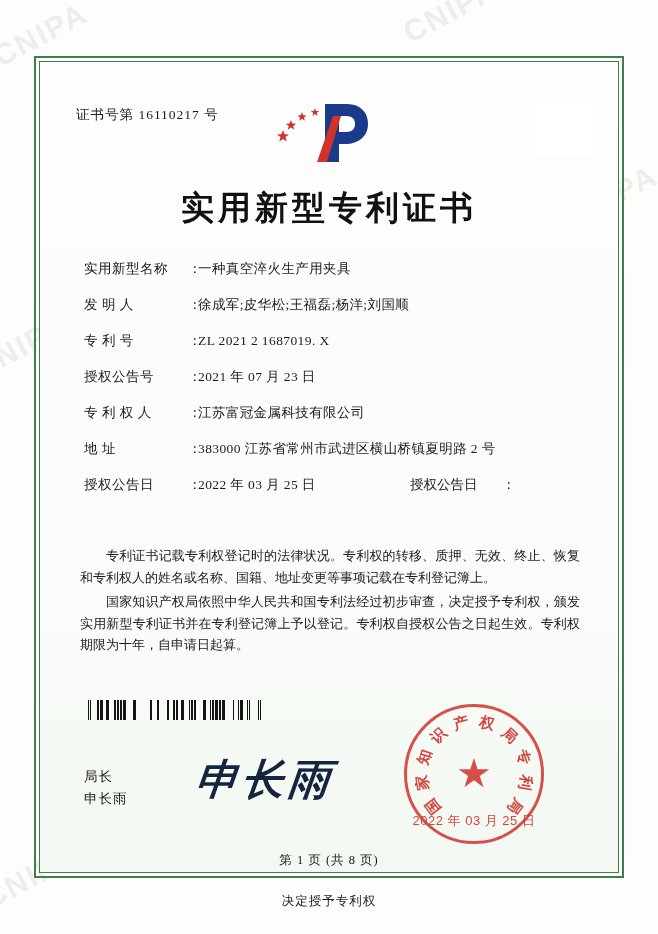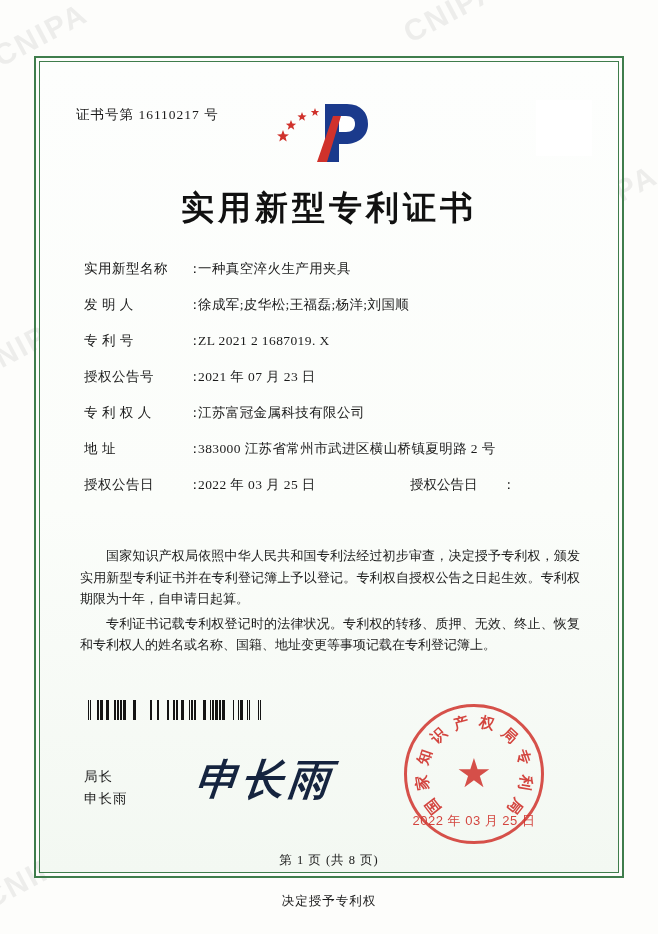--- a/index.html
+++ b/index.html
@@ -845,22 +845,22 @@
         <div class="field-label">授权公告日</div>
         <div class="field-colon">：</div>
         <div class="field-value">2022 年 03 月 25 日</div>
         <div class="sub-label">授权公告日</div>
         <div class="field-colon">：</div>
       </div>
 
     </div>
 
     <div class="paragraphs">
+      <p>专利证书记载专利权登记时的法律状况。专利权的转移、质押、无效、终止、恢复和专利权人的姓名或名称、国籍、地址变更等事项记载在专利登记簿上。</p>
       <p>国家知识产权局依照中华人民共和国专利法经过初步审查，决定授予专利权，颁发实用新型专利证书并在专利登记簿上予以登记。专利权自授权公告之日起生效。专利权期限为十年，自申请日起算。</p>
-      <p>专利证书记载专利权登记时的法律状况。专利权的转移、质押、无效、终止、恢复和专利权人的姓名或名称、国籍、地址变更等事项记载在专利登记簿上。</p>
     </div>
 
     <div class="barcode" id="barcode">
         <i style="width: 1px;"></i>
         <i style="width: 1px;"></i>
         <i style="width: 1px; background: transparent;"></i>
         <i style="width: 2px; background: transparent;"></i>
         <i style="width: 2px;"></i>
         <i style="width: 3px;"></i>
         <i style="width: 1px; background: transparent;"></i>

